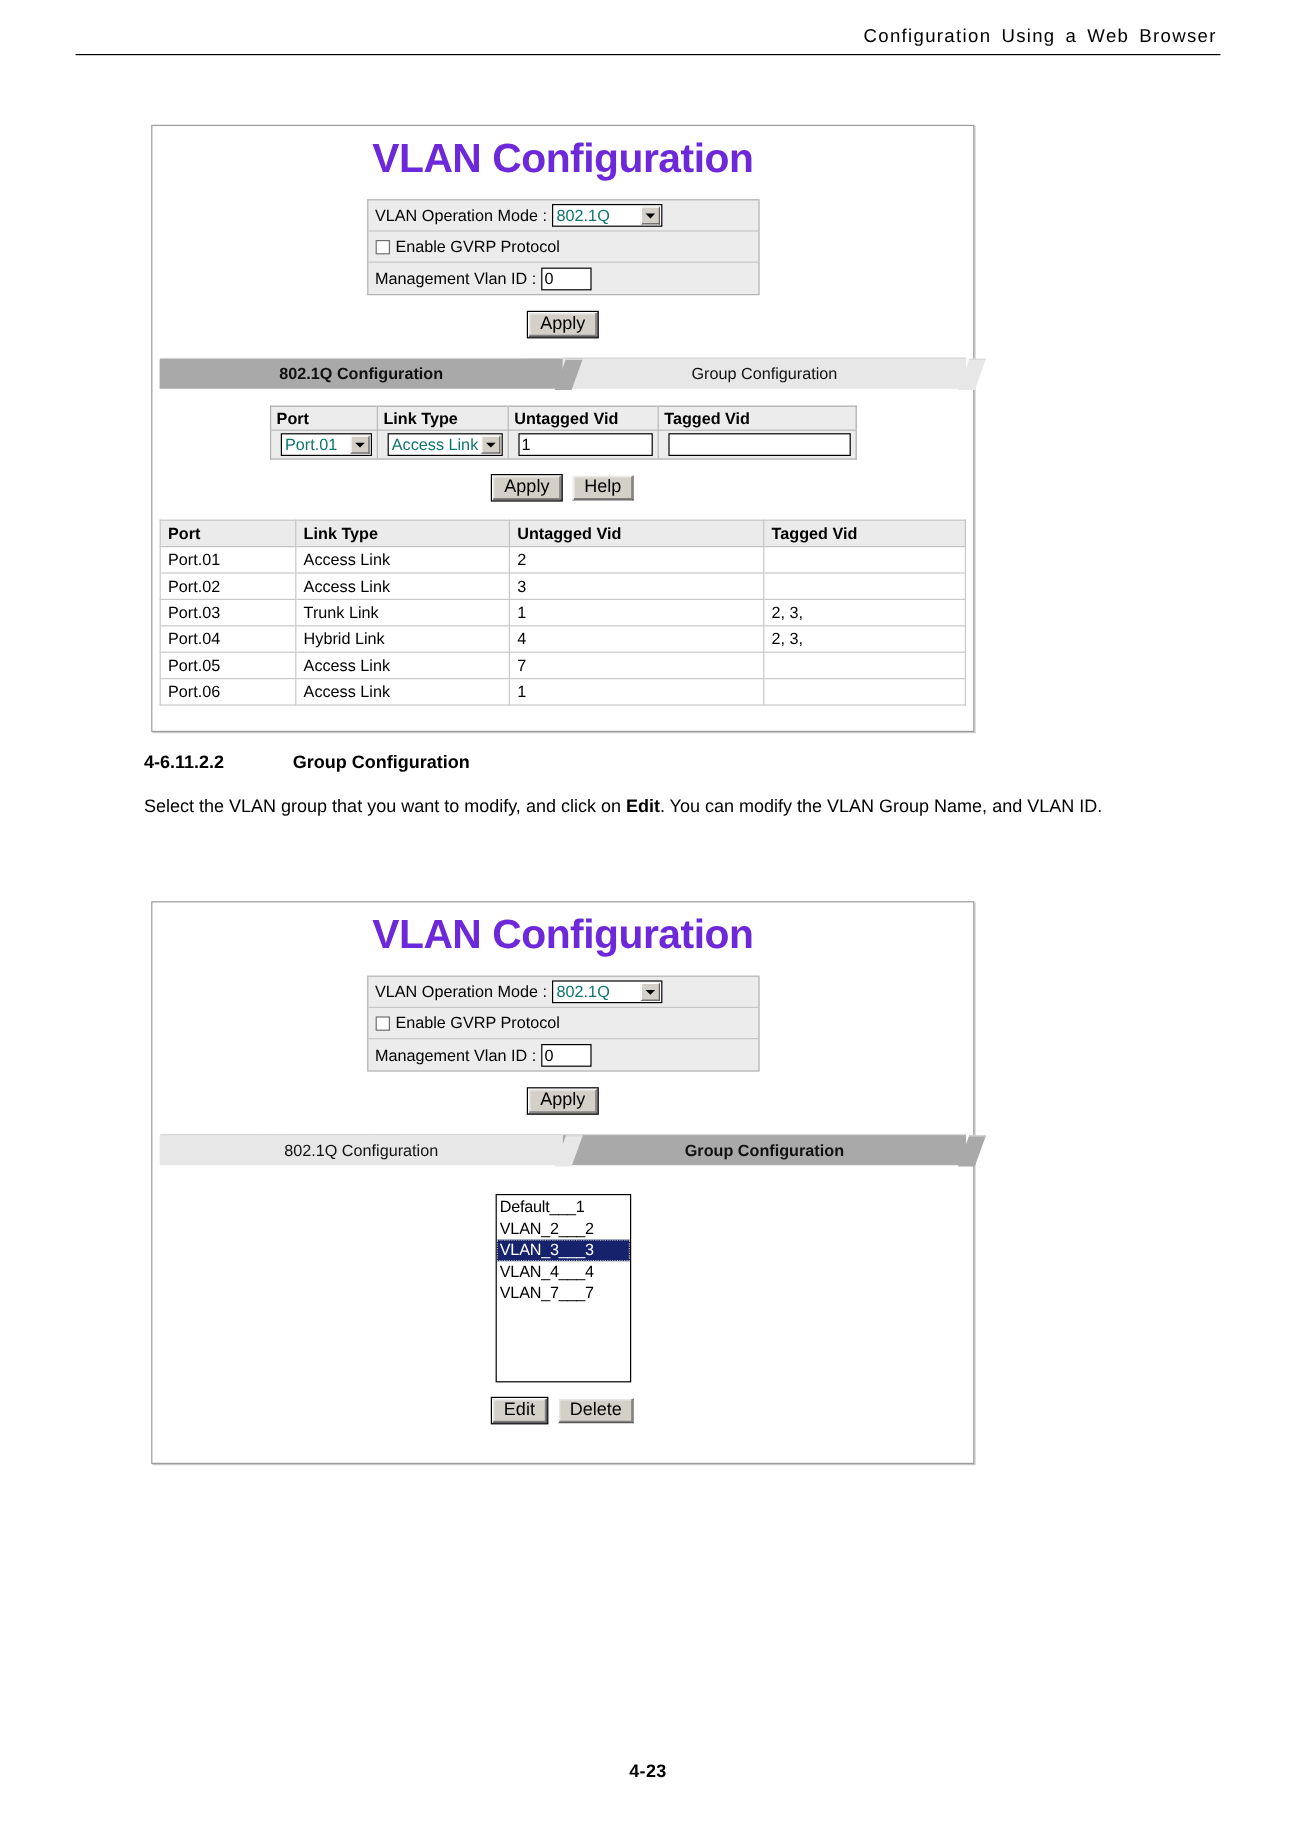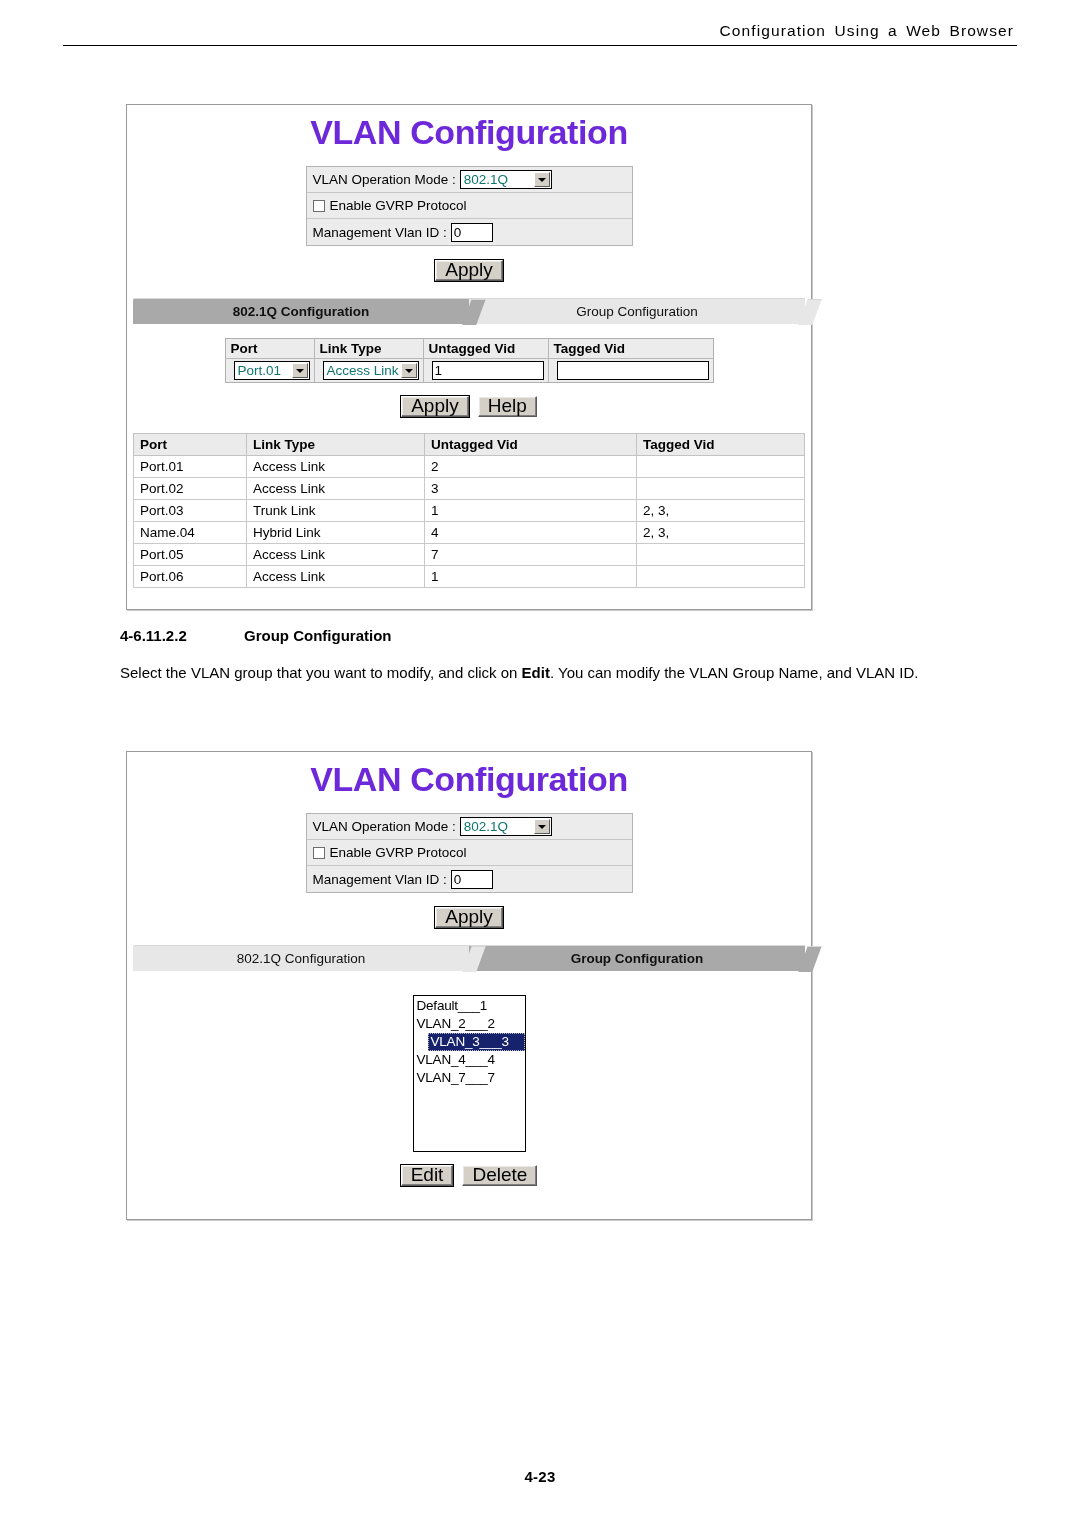--- a/index.html
+++ b/index.html
@@ -119,21 +119,21 @@
     background:#fff;
     color:#000;
     padding:0 2px;
     margin-left:4px;
   }
   .mvid{ width:42px; }
 
   
   .btn{
     font-family:"Liberation Sans", sans-serif;
-    font-size:19px;
+    font-size:15px;
     background:#d4d0c8;
     border:1px solid #fff;
     border-right-color:#5a5a5a;
     border-bottom-color:#5a5a5a;
     box-shadow:inset -1px -1px 0 #808080, inset 1px 1px 0 #e8e8e8;
     padding:1px 9px 2px 9px;
     color:#000;
     line-height:16px;
     cursor:pointer;
   }
@@ -250,21 +250,20 @@
     padding:0 2px 0 3px;
     white-space:pre;
     color:#000;
     letter-spacing:-0.2px;
   }
   .listbox .opt.selected{
     background:#16226b;
     color:#fff;
     outline:1px dotted #b9b9b9;
     outline-offset:-1px;
-    margin-left:14px;
   }
 
   
   .doc-body{
     position:absolute;
     left:120px; top:627px; width:850px;
   }
   .sec-head{
     font-size:15px;
     font-weight:bold;
@@ -408,21 +407,21 @@
             <td class="c-unt">3</td>
             <td></td>
           </tr>
           <tr>
             <td class="c-port">Port.03</td>
             <td class="c-link">Trunk Link</td>
             <td class="c-unt">1</td>
             <td>2, 3,</td>
           </tr>
           <tr>
-            <td class="c-port">Name.04</td>
+            <td class="c-port">Port.04</td>
             <td class="c-link">Hybrid Link</td>
             <td class="c-unt">4</td>
             <td>2, 3,</td>
           </tr>
           <tr>
             <td class="c-port">Port.05</td>
             <td class="c-link">Access Link</td>
             <td class="c-unt">7</td>
             <td></td>
           </tr>

